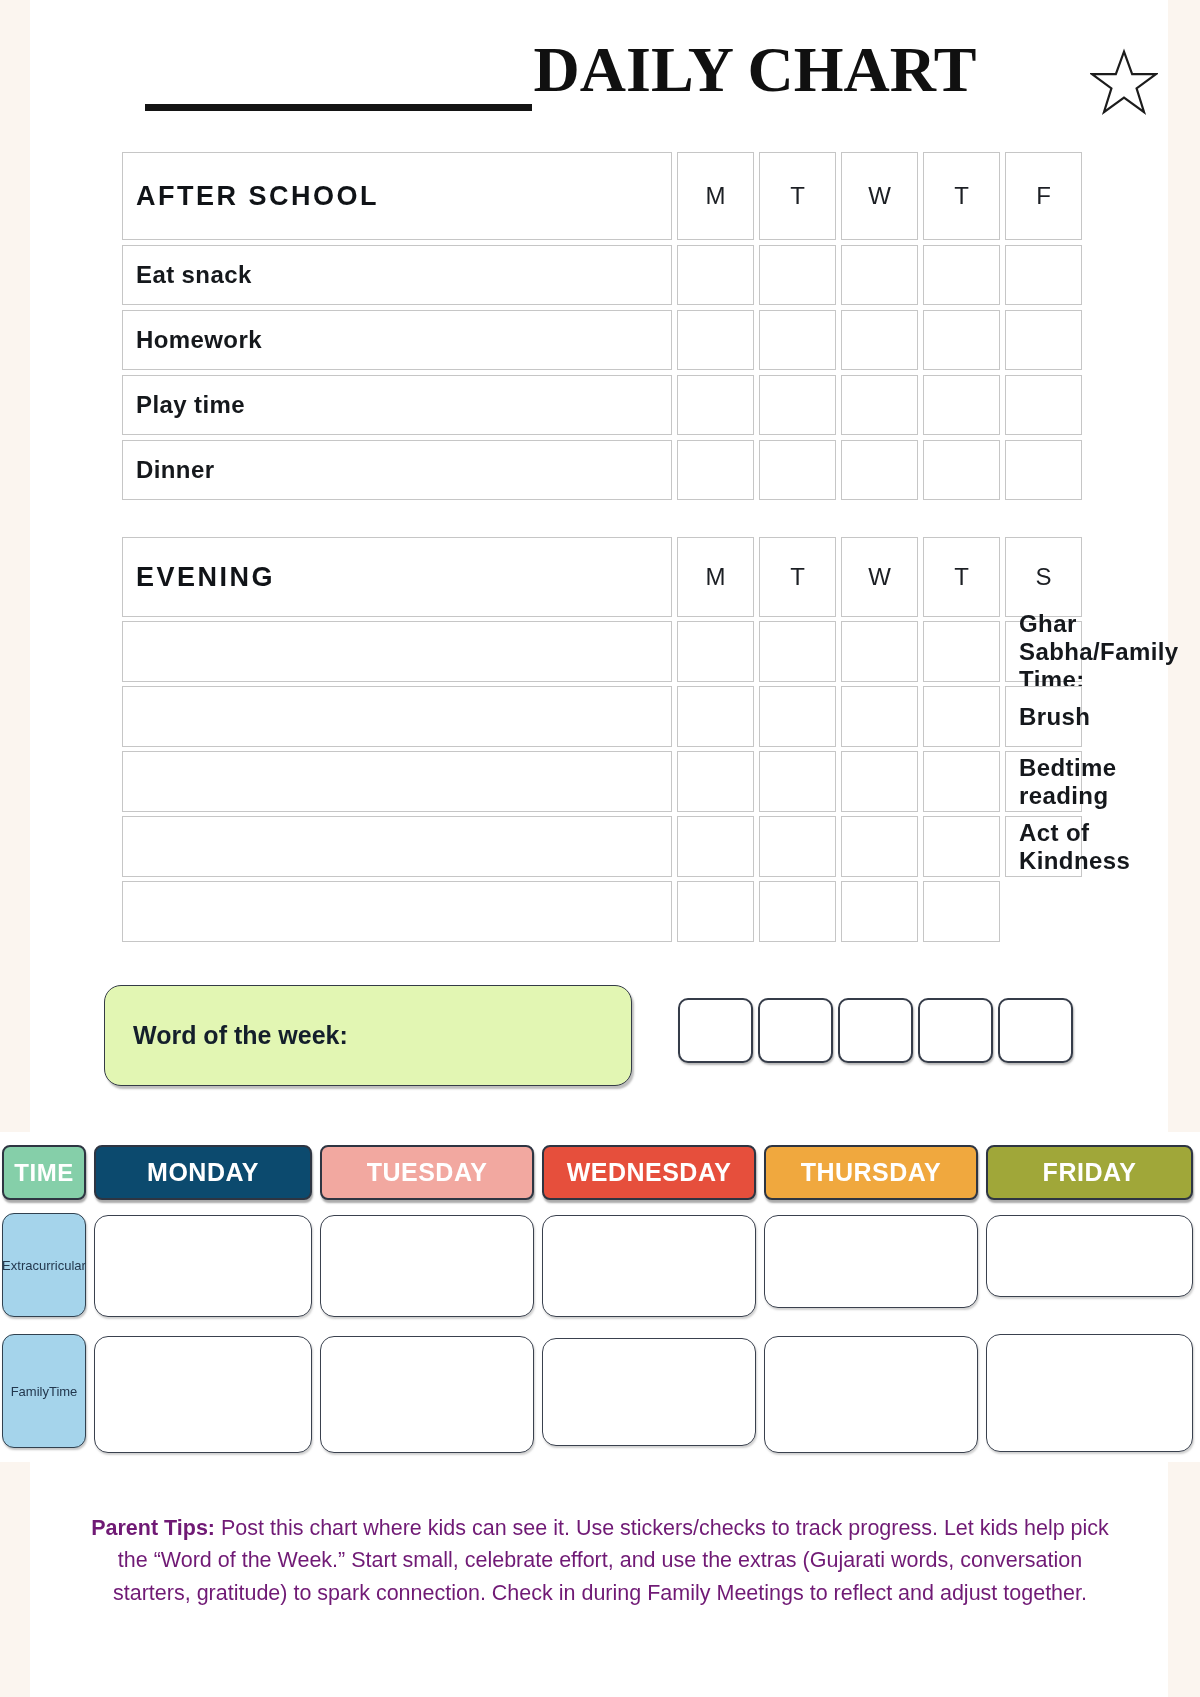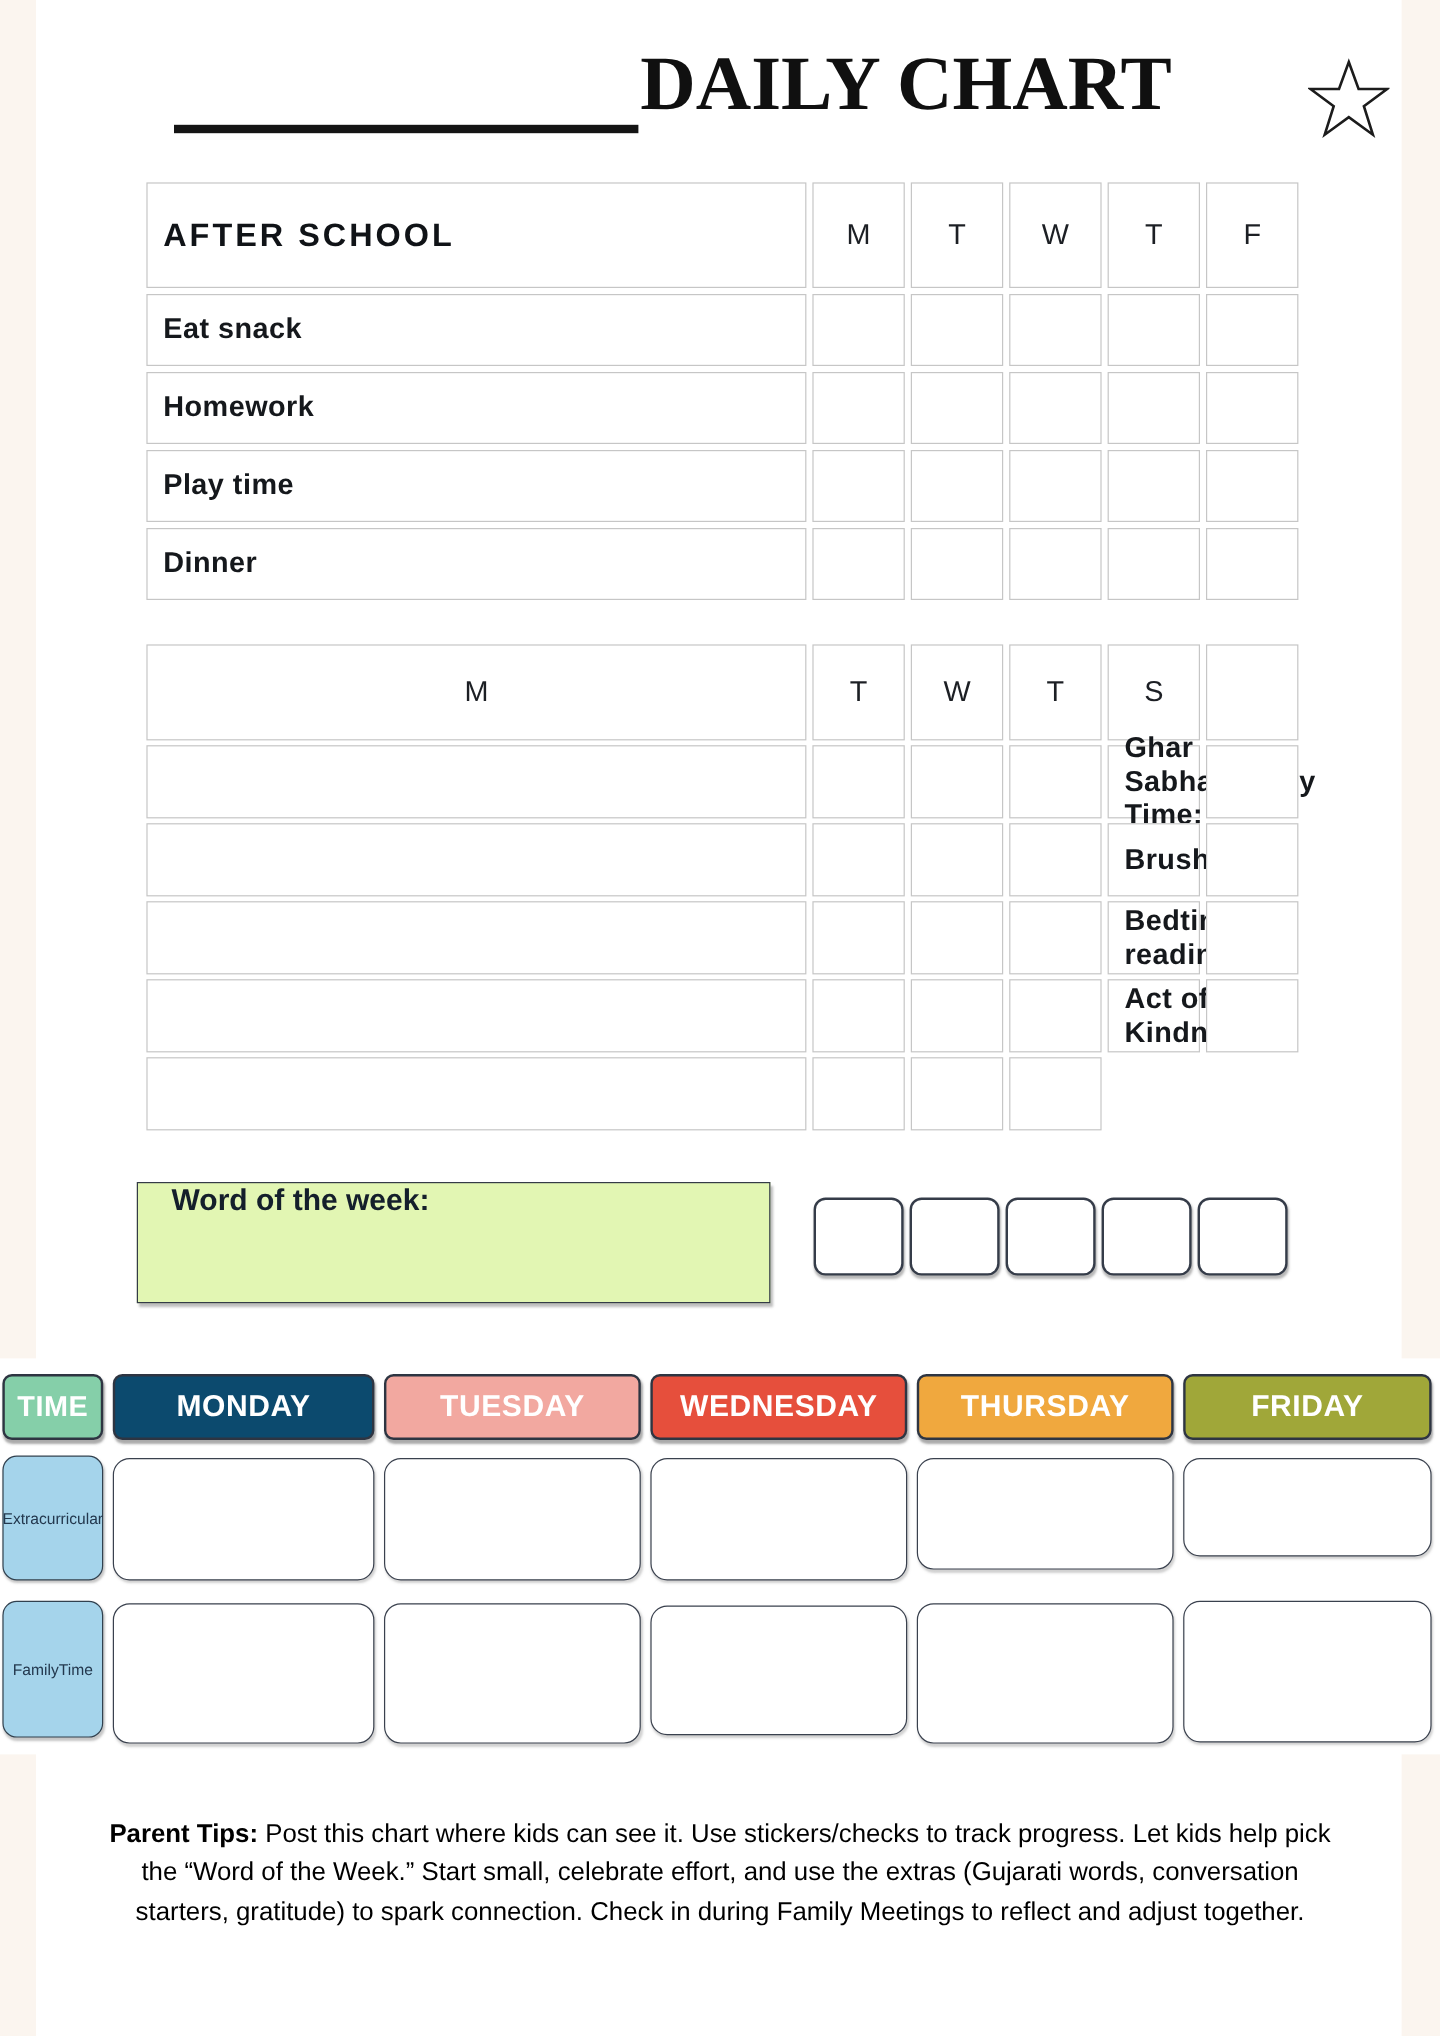--- a/index.html
+++ b/index.html
@@ -28,24 +28,24 @@
   #evening-table{top:537px;grid-template-rows:80px 61px 61px 61px 61px 61px;gap:4px 5px;}
   .tcell{border:1px solid #c6c6c6;background:#fff;box-sizing:border-box;}
   .title-cell{display:flex;align-items:center;padding-left:13px;
     font-size:27px;font-weight:700;letter-spacing:2.5px;color:#101317;}
   .task-cell{display:flex;align-items:center;padding-left:13px;
     font-size:24px;font-weight:700;letter-spacing:.4px;color:#15181c;}
   .dayhead-cell{display:flex;align-items:center;justify-content:center;
     font-size:24px;font-weight:400;color:#1c1f24;}
 
   
-  #word-box{position:absolute;left:114px;top:985px;width:528px;height:101px;
-    background:#e2f6b3;border:1.6px solid #343b47;border-radius:0;
+  #word-box{position:absolute;left:104px;top:985px;width:528px;height:101px;
+    background:#e2f6b3;border:1.6px solid #343b47;border-radius:17px;
     box-shadow:2px 3px 2px rgba(110,110,110,.45);box-sizing:border-box;
-    display:flex;align-items:flex-start;padding-left:28px;
+    display:flex;align-items:center;padding-left:28px;
     font-size:25px;font-weight:700;color:#141f2b;}
   #letter-row{position:absolute;left:678px;top:998px;display:flex;gap:5px;}
   .letter-box{width:75px;height:65px;background:#fff;border:2px solid #353c49;
     border-radius:10px;box-sizing:border-box;box-shadow:1px 2px 2px rgba(110,110,110,.5);}
 
   
   .wk-grid{position:absolute;left:2px;display:grid;
     grid-template-columns:84px 218px 214px 214px 214px 207px;gap:8px;align-items:start;}
   #wk-chips{top:1145px;}
   .day-chip{height:55px;border:2px solid #2e3542;border-radius:8px;box-sizing:border-box;
@@ -54,21 +54,21 @@
     box-shadow:1px 3px 2px rgba(100,100,100,.55);}
   .side-chip{border:1.6px solid #31414f;border-radius:12px;box-sizing:border-box;
     display:flex;align-items:center;justify-content:center;
     font-size:13px;line-height:17px;color:#23384e;text-align:center;
     box-shadow:1px 2px 2px rgba(110,110,110,.4);}
   .week-cell{background:#fff;border:1.6px solid #3a414e;border-radius:14px;box-sizing:border-box;
     box-shadow:1px 2px 2px rgba(120,120,120,.35);}
 
   
   #parent-tips{position:absolute;left:85px;top:1490px;width:1030px;
-    font-size:21.5px;line-height:32.5px;text-align:center;color:#000000;}
+    font-size:21.5px;line-height:32.5px;text-align:center;color:#701a75;}
   #parent-tips b{font-weight:700;}
 </style>
 </head>
 <body>
 
 <div id="sheet"></div>
 <div id="week-band"></div>
 
 <div id="name-line"></div>
 <div id="page-title">DAILY CHART</div>
@@ -102,20 +102,21 @@
     <div class="tcell"></div>
     <div class="tcell"></div>
     <div class="tcell task-cell">Dinner</div>
     <div class="tcell"></div>
     <div class="tcell"></div>
     <div class="tcell"></div>
     <div class="tcell"></div>
     <div class="tcell"></div>
   </div>
 <div id="evening-table" class="task-table">
+    <div class="tcell title-cell">EVENING</div>
     <div class="tcell dayhead-cell">M</div>
     <div class="tcell dayhead-cell">T</div>
     <div class="tcell dayhead-cell">W</div>
     <div class="tcell dayhead-cell">T</div>
     <div class="tcell dayhead-cell">S</div>
     <div class="tcell"></div>
     <div class="tcell"></div>
     <div class="tcell"></div>
     <div class="tcell"></div>
     <div class="tcell"></div>

